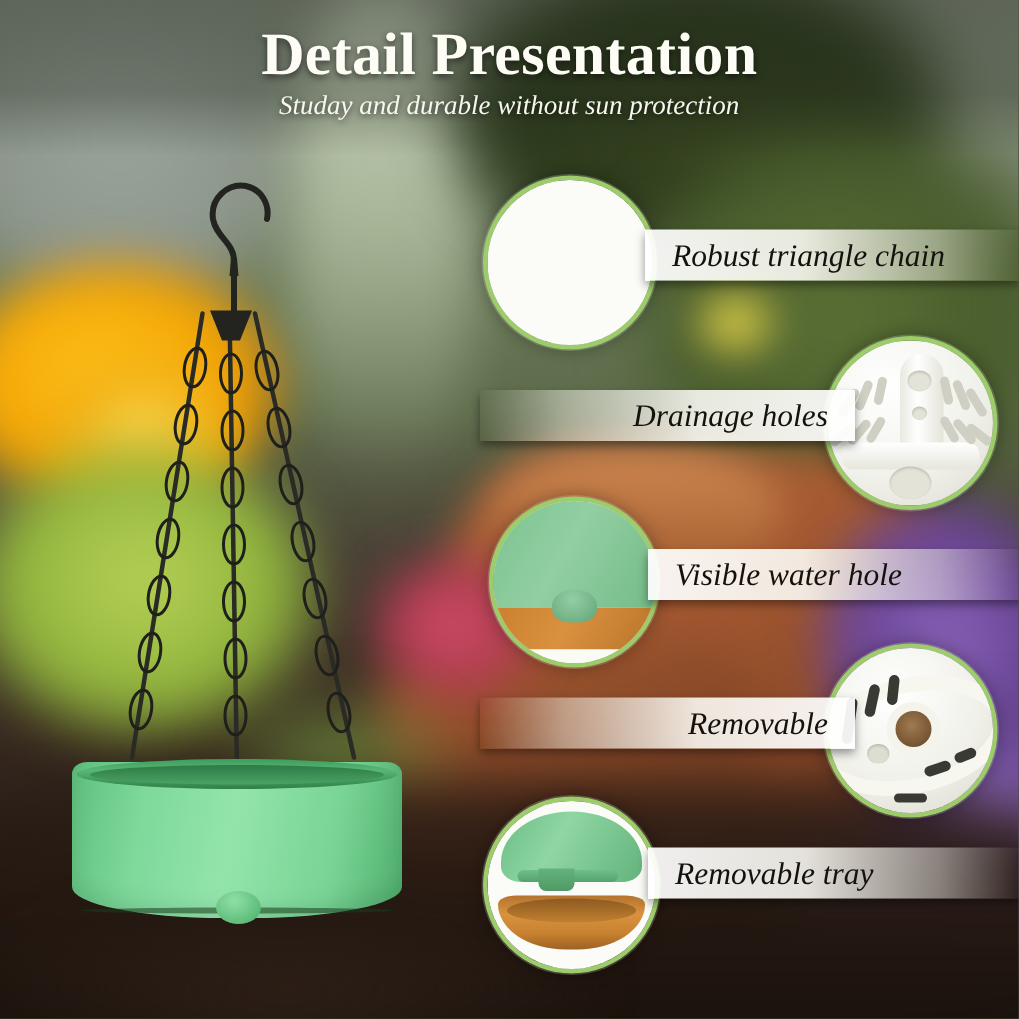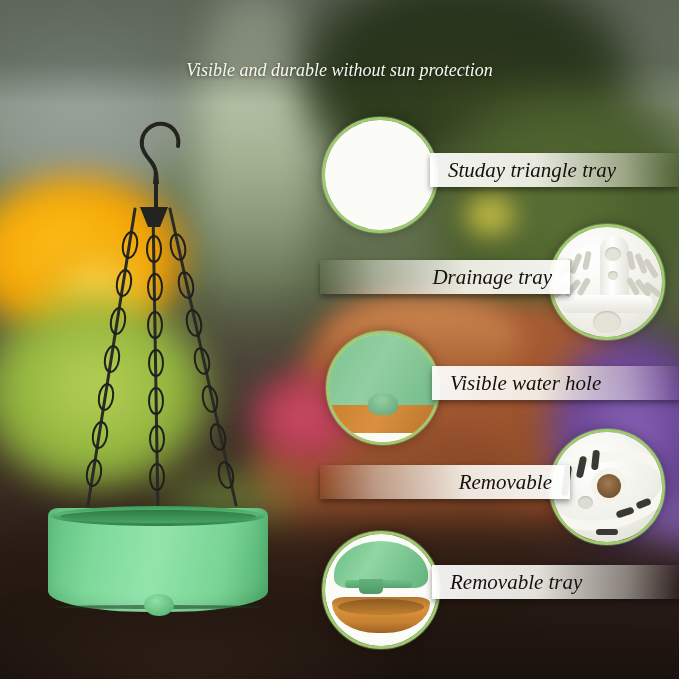--- a/index.html
+++ b/index.html
@@ -175,21 +175,22 @@
     <div class="blob b-redflower"></div>
     <div class="blob b-purple1"></div>
     <div class="blob b-purple2"></div>
     <div class="blob b-purple3"></div>
     <div class="blob b-greenlow"></div>
     <div class="blob b-soil"></div>
     <div class="blob b-soil2"></div>
   </div>
   <div class="header-scrim"></div>
 
-  <div class="subtitle">Visible and durable without sun protection</div>
+  <div class="title">Detail Presentation</div>
+  <div class="subtitle">Studay and durable without sun protection</div>
 
   <div class="planter">
     <svg class="hook" viewBox="0 0 56 108">
       <path d="M28 106 L28 62 C28 50 16 46 14 34 C12 20 24 10 36 12 C46 14 52 24 50 34" fill="none" stroke="#23231f" stroke-width="4" stroke-linecap="round"></path>
       <path d="M26 60 L30 60 L31 72 L25 72 Z" fill="#23231f"></path>
     </svg>
     <svg class="chains" viewBox="0 0 230 330">
       <g fill="none" stroke="#2b2b26" stroke-width="3" stroke-linecap="round">
         <path d="M95 4 L48 300"></path>
         <path d="M113 4 L118 308"></path>
@@ -243,21 +244,21 @@
           <ellipse cx="77" cy="48" rx="6" ry="11"></ellipse>
           <ellipse cx="79" cy="66" rx="6" ry="11"></ellipse>
           <ellipse cx="93" cy="30" rx="8" ry="15"></ellipse>
           <ellipse cx="96" cy="52" rx="6" ry="11"></ellipse>
           <path d="M30 92 L46 100 M46 100 L62 92 M30 92 L40 108"></path>
           <ellipse cx="48" cy="93" rx="7" ry="5" transform="rotate(28 48 93)"></ellipse>
           <ellipse cx="58" cy="100" rx="7" ry="5" transform="rotate(-24 58 100)"></ellipse>
         </g>
       </svg>
     </div>
-    <div class="label to-right" style="left:430px;top:153px;width:232px;">Studay triangle tray</div>
+    <div class="label to-right" style="left:430px;top:153px;width:232px;">Robust triangle chain</div>
   </div>
 
   <div class="callout">
     <div class="circle" style="left:549px;top:224px;width:110px;height:110px;">
       <div class="drain-body"></div>
       <div class="tee-v"></div>
       <div class="tee-h"></div>
       <div class="hole-dot" style="left:48%;top:18%;width:15%;height:13%;"></div>
       <div class="hole-dot" style="left:51%;top:40%;width:9%;height:8%;"></div>
       <div class="hole-dot" style="left:37%;top:76%;width:26%;height:20%;"></div>
@@ -267,21 +268,21 @@
       <div class="slot" style="left:6%;top:48%;width:5%;height:18%;transform:rotate(52deg);"></div>
       <div class="slot" style="left:16%;top:46%;width:5%;height:18%;transform:rotate(40deg);"></div>
       <div class="slot" style="left:26%;top:45%;width:5%;height:17%;transform:rotate(30deg);"></div>
       <div class="slot" style="left:69%;top:22%;width:5%;height:17%;transform:rotate(-12deg);"></div>
       <div class="slot" style="left:78%;top:24%;width:5%;height:19%;transform:rotate(-22deg);"></div>
       <div class="slot" style="left:87%;top:28%;width:5%;height:19%;transform:rotate(-32deg);"></div>
       <div class="slot" style="left:71%;top:45%;width:5%;height:17%;transform:rotate(-30deg);"></div>
       <div class="slot" style="left:80%;top:46%;width:5%;height:18%;transform:rotate(-40deg);"></div>
       <div class="slot" style="left:89%;top:48%;width:5%;height:18%;transform:rotate(-52deg);"></div>
     </div>
-    <div class="label to-left" style="left:320px;top:260px;width:232px;">Drainage tray</div>
+    <div class="label to-left" style="left:320px;top:260px;width:232px;">Drainage holes</div>
   </div>
 
   <div class="callout">
     <div class="circle" style="left:326px;top:331px;width:108px;height:108px;border-color:#9dcc6a;">
       <div class="c-white"></div>
       <div class="wh-green"></div>
       <div class="wh-orange"></div>
       <div class="wh-nub"></div>
       <div class="wh-bottom"></div>
     </div>

